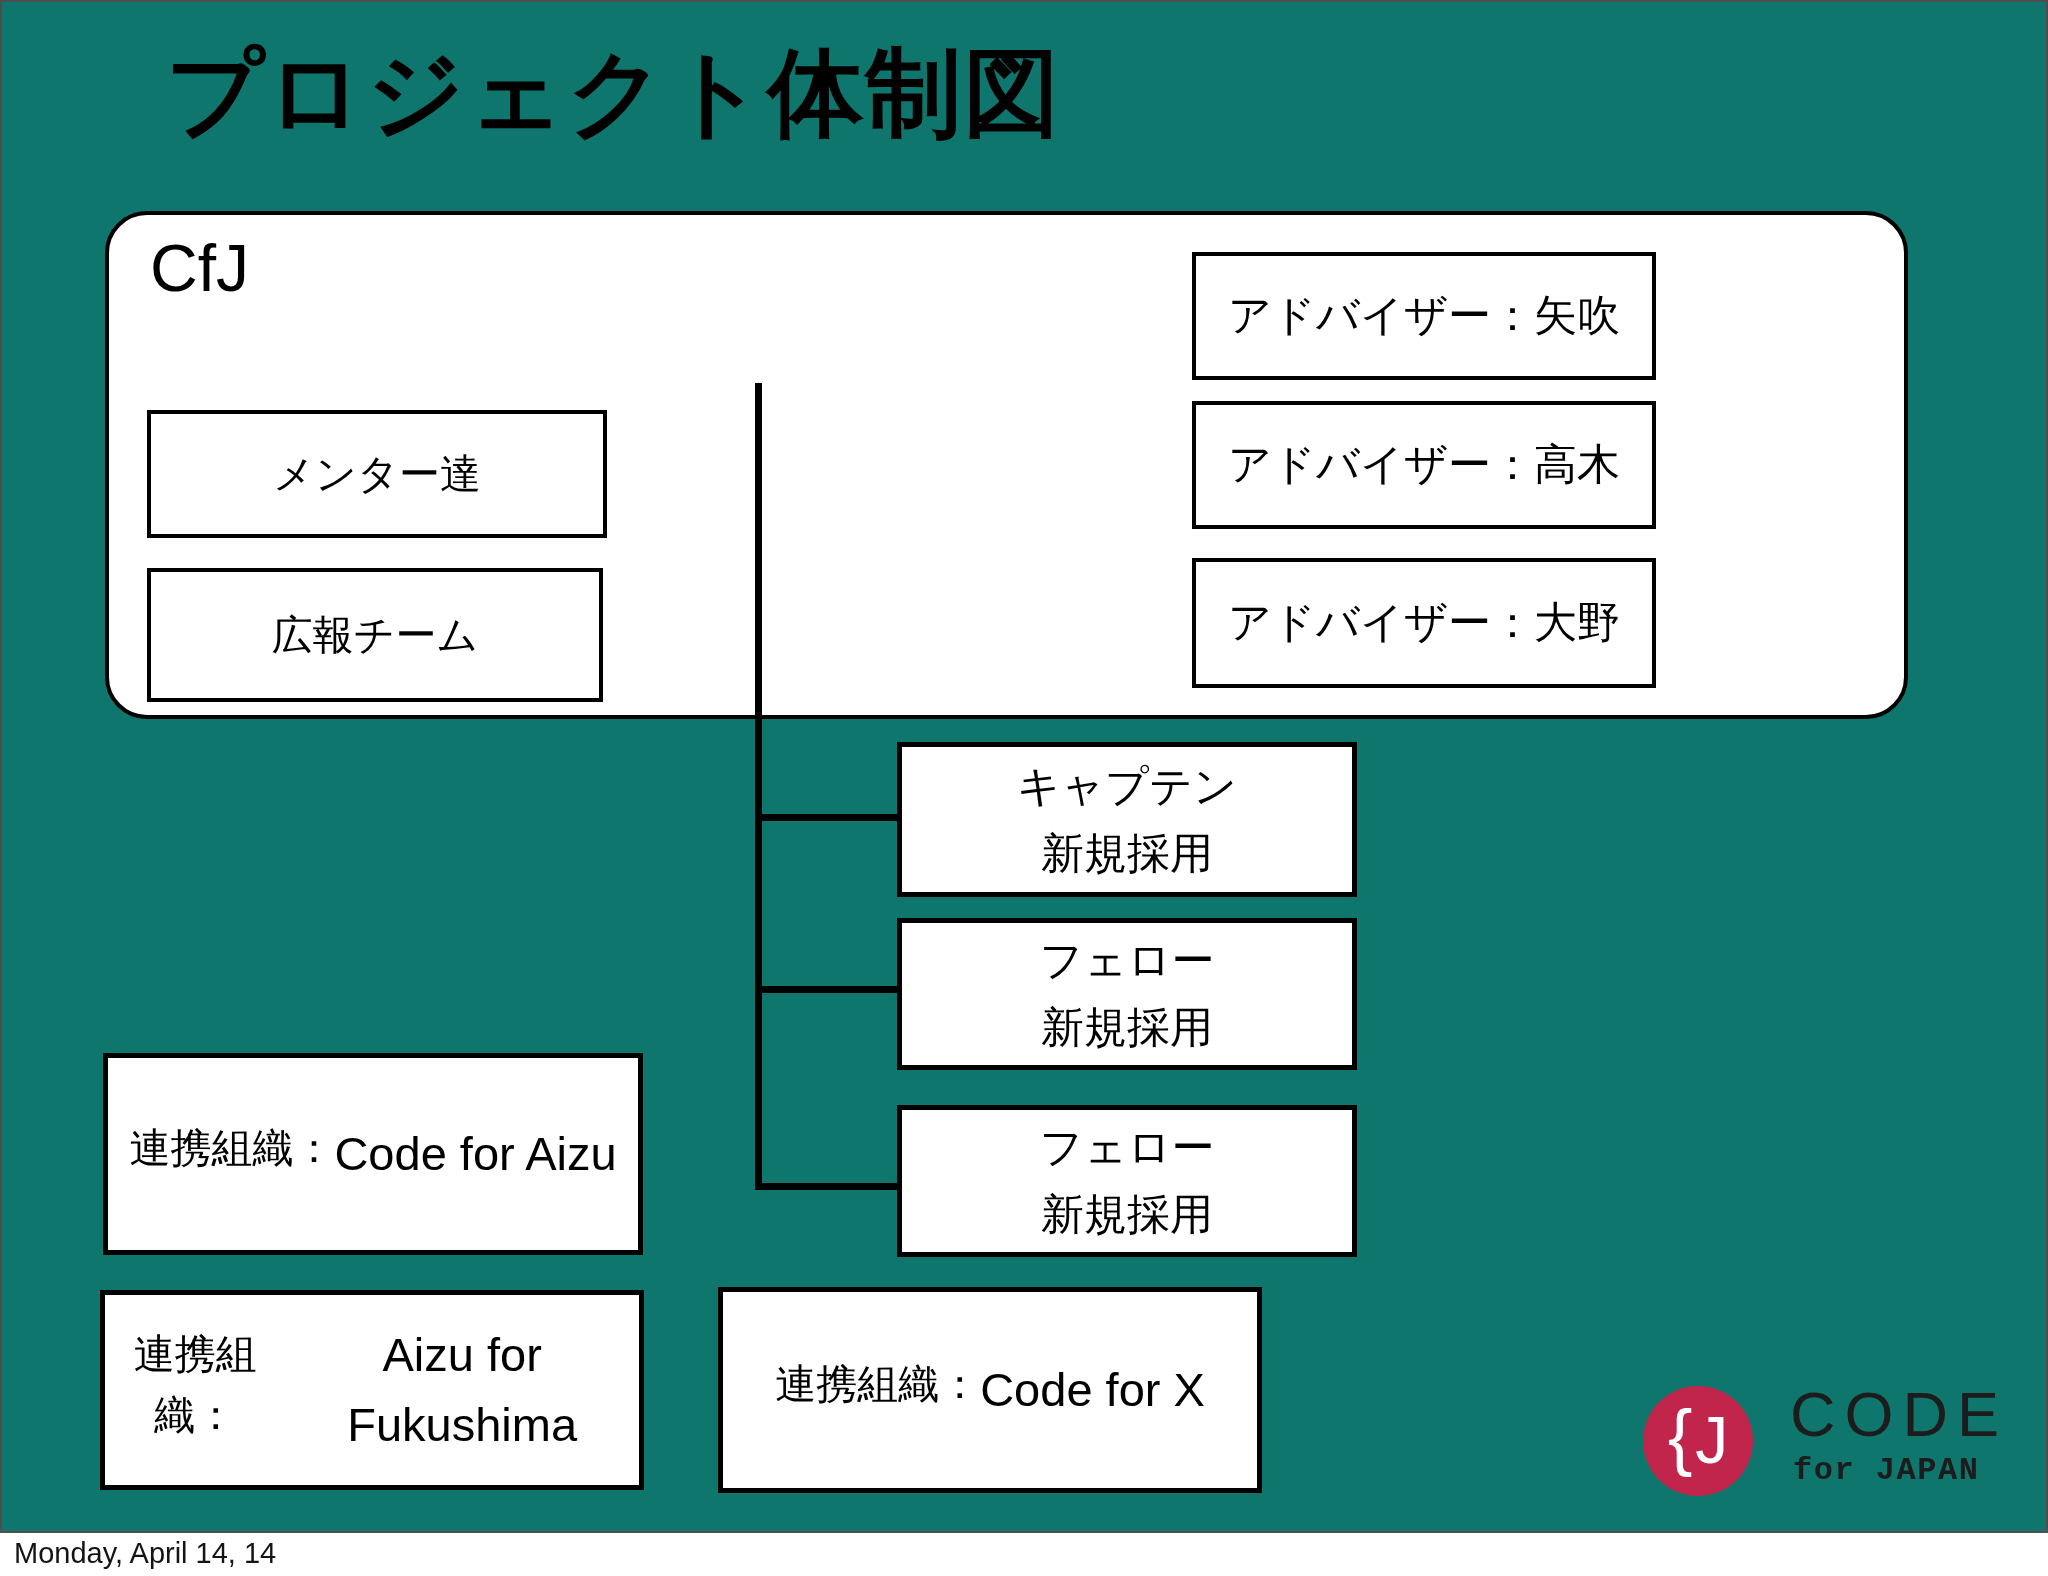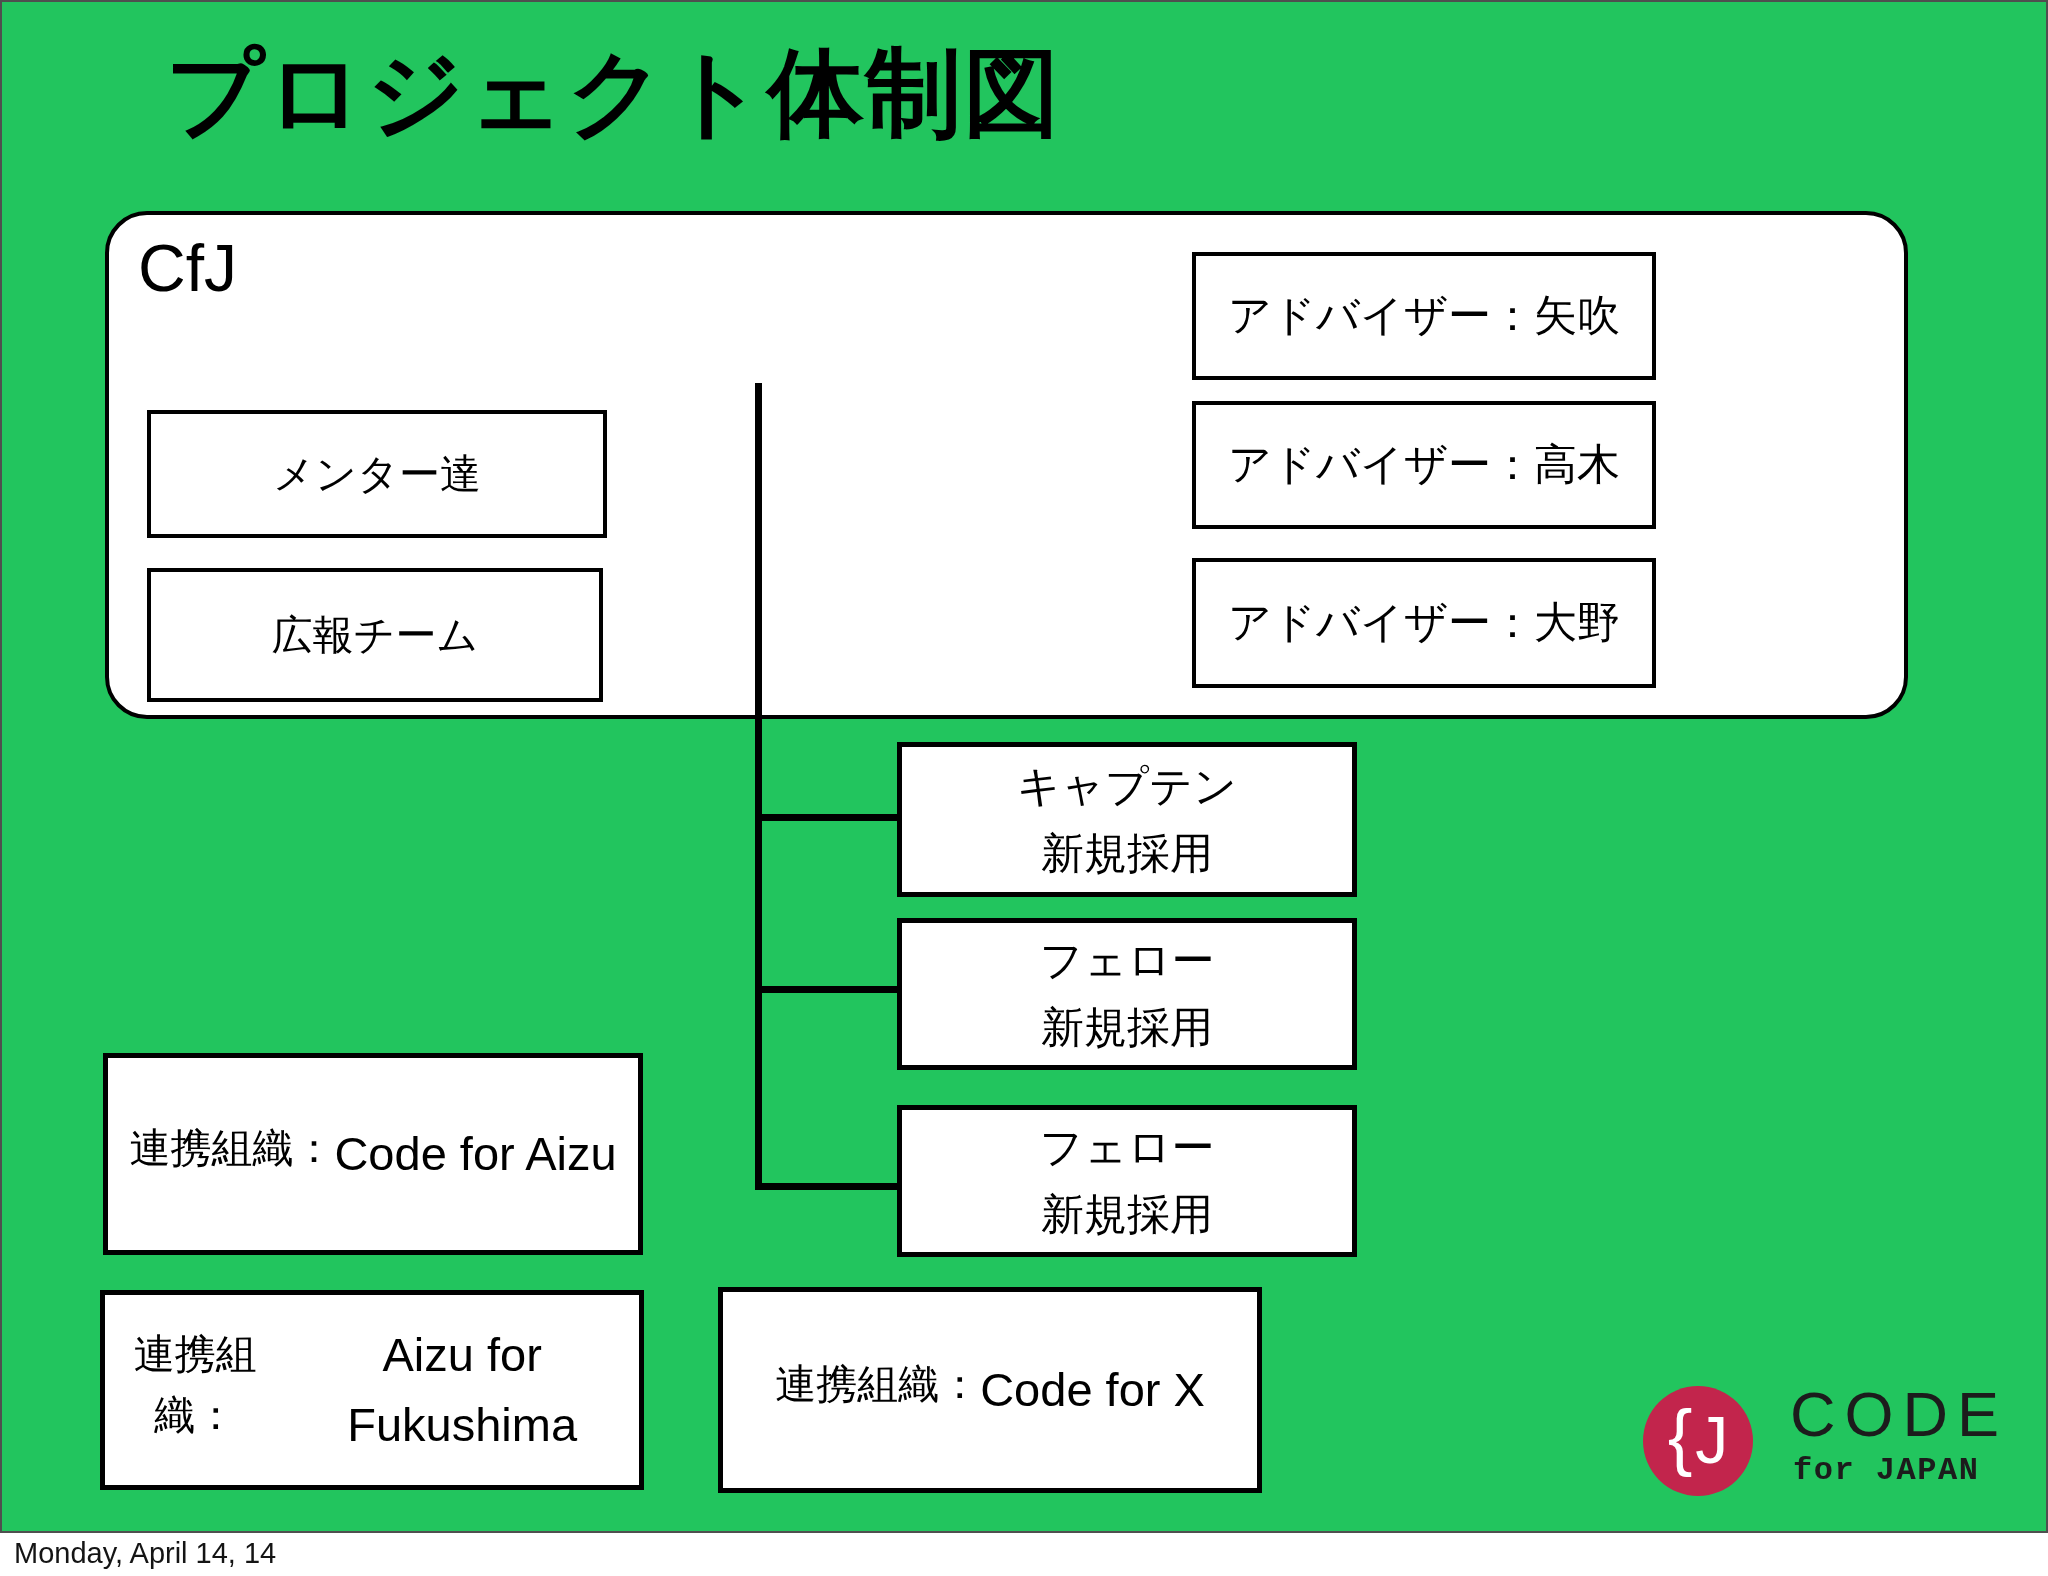--- a/index.html
+++ b/index.html
@@ -3,34 +3,34 @@
 <meta charset="utf-8">
 <style>
   html,body { margin:0; padding:0; }
   body {
     width:2048px; height:1576px; background:#ffffff; position:relative;
     font-family:"Liberation Sans", sans-serif; color:#000;
     overflow:hidden;
   }
   .slide {
     position:absolute; left:0; top:0; width:2044px; height:1529px;
-    border:2px solid #4f4f4f; background:#22c55e;
+    border:2px solid #4f4f4f; background:#0f766e;
   }
   .title {
     position:absolute; left:164px; top:28px;
     font-size:96px; font-weight:900; letter-spacing:2px; color:#000;
     white-space:nowrap;
   }
   .cfj-container {
     position:absolute; left:103px; top:209px; width:1803px; height:508px;
     border:4px solid #000; border-radius:42px; box-sizing:border-box;
     background:#fff;
   }
   .cfj-label {
-    position:absolute; left:136px; top:228px; font-size:66px; color:#000;
+    position:absolute; left:148px; top:228px; font-size:66px; color:#000;
   }
   .box {
     position:absolute; border:4px solid #000; background:#fff;
     display:flex; align-items:center; justify-content:center;
     text-align:center; box-sizing:border-box; color:#000;
   }
   .manager   { left:518px;  top:238px;  width:488px; height:143px; font-size:45px; }
   .advisor-1 { left:1190px; top:250px;  width:464px; height:128px; font-size:43px; }
   .advisor-2 { left:1190px; top:399px;  width:464px; height:128px; font-size:43px; }
   .advisor-3 { left:1190px; top:556px;  width:464px; height:130px; font-size:43px; }

